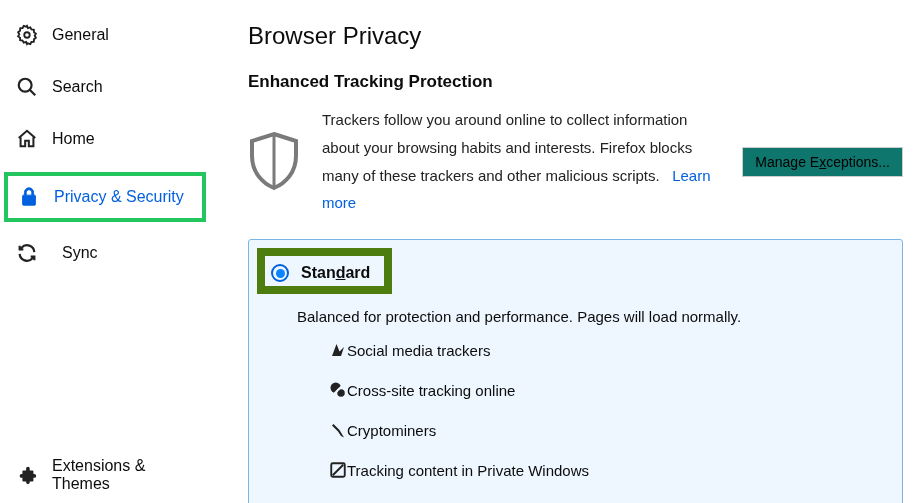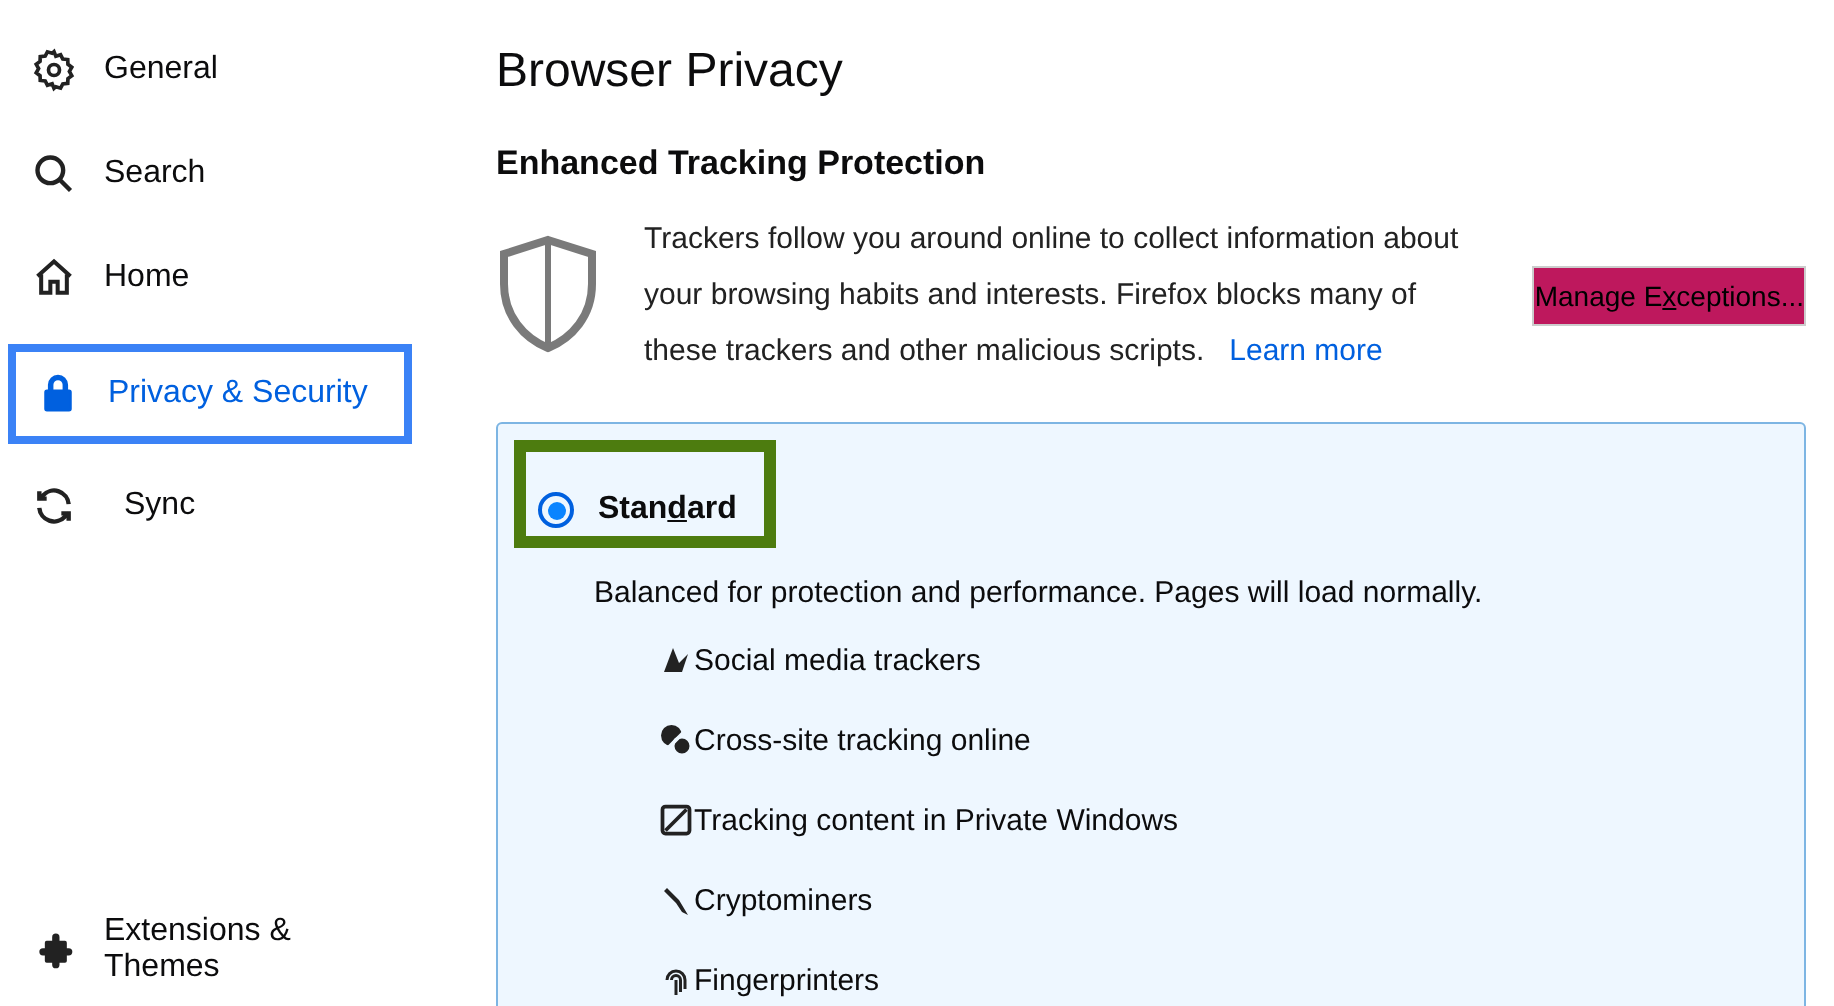--- a/index.html
+++ b/index.html
@@ -6,41 +6,41 @@
   body { font-family: "Segoe UI", Arial, sans-serif; font-size: 15px; color: #0c0c0d; background: #fff; width: 917px; height: 503px; overflow: hidden; }
   .layout { display: flex; height: 100%; }
   .sidebar { width: 220px; padding: 16px 10px 0 10px; display: flex; flex-direction: column; }
   .side-items { flex: 0 0 auto; }
   .side-item { display: flex; align-items: center; gap: 14px; padding: 8px 6px; margin-bottom: 14px; cursor: pointer; }
   .side-item .icon { width: 22px; height: 22px; display: flex; align-items: center; justify-content: center; }
   .side-item .icon svg { width: 22px; height: 22px; }
   .side-item span.label { font-size: 16px; }
   .side-item.active { color: #0060df; }
   .side-item.active svg { fill: #0060df; stroke: #0060df; }
-  .highlight-box { border: 4px solid #3b82f6; padding: 0; margin-left: -6px; margin-right: 4px; }
+  .highlight-box { border: 4px solid #22c55e; padding: 0; margin-left: -6px; margin-right: 4px; }
   .highlight-box .side-item { margin-bottom: 0; padding: 10px 10px; }
   .spacer { flex: 1; }
   .side-foot { padding-bottom: 2px; }
   .main { flex: 1; padding: 22px 14px 0 28px; overflow: hidden; }
   h1 { font-size: 24px; font-weight: 400; margin-bottom: 22px; }
   h2 { font-size: 17px; font-weight: 700; margin-bottom: 14px; }
   .etp-row { display: flex; gap: 22px; align-items: center; margin-bottom: 22px; }
   .shield-col { flex: 0 0 auto; padding-top: 2px; }
   .shield-col svg { width: 52px; height: 62px; }
   .etp-text { flex: 1; font-size: 15px; line-height: 1.85; color: #222; }
   .etp-text a { color: #0060df; text-decoration: none; cursor: pointer; }
-  .btn { background: #be185d; border: 1px solid #ccc; padding: 6px 0; font-size: 14px; cursor: pointer; white-space: nowrap; }
+  .btn { background: #0f766e; border: 1px solid #ccc; padding: 6px 12px; font-size: 14px; cursor: pointer; white-space: nowrap; }
   .btn .ul { text-decoration: underline; }
   .option-card { border: 1px solid #7db5e3; background: #eef7ff; border-radius: 3px; padding: 12px 16px 8px 16px; }
   .radio-row { display: flex; align-items: center; gap: 12px; margin-bottom: 12px; }
   .radio-outer { width: 18px; height: 18px; border-radius: 50%; border: 2px solid #0060df; display: flex; align-items: center; justify-content: center; flex: 0 0 auto; }
   .radio-inner { width: 9px; height: 9px; border-radius: 50%; background: #0a84ff; }
   .radio-label { font-size: 16px; font-weight: 700; }
   .radio-label .ul { text-decoration: underline; }
-  .opt-highlight { border: 6px solid #4d7c0f; display: inline-flex; align-items: center; padding: 20px 14px 4px 6px; margin: -4px 0 8px -8px; text-align: right; }
+  .opt-highlight { border: 8px solid #4d7c0f; display: inline-flex; align-items: center; padding: 8px 14px 4px 6px; margin: -4px 0 8px -8px; text-align: right; }
   .opt-desc { margin: 6px 0 16px 32px; font-size: 15px; }
   .feature-list { margin-left: 64px; }
   .feature { display: flex; align-items: center; margin-bottom: 22px; font-size: 15px; }
   .feature .ficon { width: 18px; height: 18px; display: flex; align-items: center; justify-content: center; }
   .feature .ficon svg { width: 18px; height: 18px; }
 </style>
 </head>
 <body>
 
 <div class="layout">
@@ -149,34 +149,34 @@
               <svg viewBox="0 0 24 24" fill="#222">
                 <circle cx="9" cy="9" r="7"></circle>
                 <circle cx="16" cy="16" r="6" fill="#222" stroke="#eef7ff" stroke-width="2"></circle>
                 <path d="M3 21L21 3" stroke="#eef7ff" stroke-width="2.5"></path>
               </svg>
             </span>
           <span>Cross-site tracking online</span>
         </div>
         <div class="feature">
           <span class="ficon">
+              <svg viewBox="0 0 24 24" fill="#222">
+                <path d="M6 4l8 8-2 2-8-8 2-2zm8 8l6 10-4-2-4-6 2-2z"></path>
+              </svg>
+            </span>
+          <span>Cryptominers</span>
+        </div>
+        <div class="feature">
+          <span class="ficon">
               <svg viewBox="0 0 24 24" fill="none" stroke="#222" stroke-width="2.5">
                 <rect x="3" y="3" width="18" height="18" rx="2"></rect>
                 <path d="M5 19L19 5"></path>
               </svg>
             </span>
           <span>Tracking content in Private Windows</span>
-        </div>
-        <div class="feature">
-          <span class="ficon">
-              <svg viewBox="0 0 24 24" fill="#222">
-                <path d="M6 4l8 8-2 2-8-8 2-2zm8 8l6 10-4-2-4-6 2-2z"></path>
-              </svg>
-            </span>
-          <span>Cryptominers</span>
         </div>
         <div class="feature">
           <span class="ficon">
               <svg viewBox="0 0 24 24" fill="none" stroke="#222" stroke-width="2">
                 <path d="M6 12a6 6 0 0112 0v6"></path>
                 <path d="M9 12a3 3 0 016 0v8"></path>
                 <path d="M12 12v10"></path>
               </svg>
             </span>
           <span>Fingerprinters</span>

